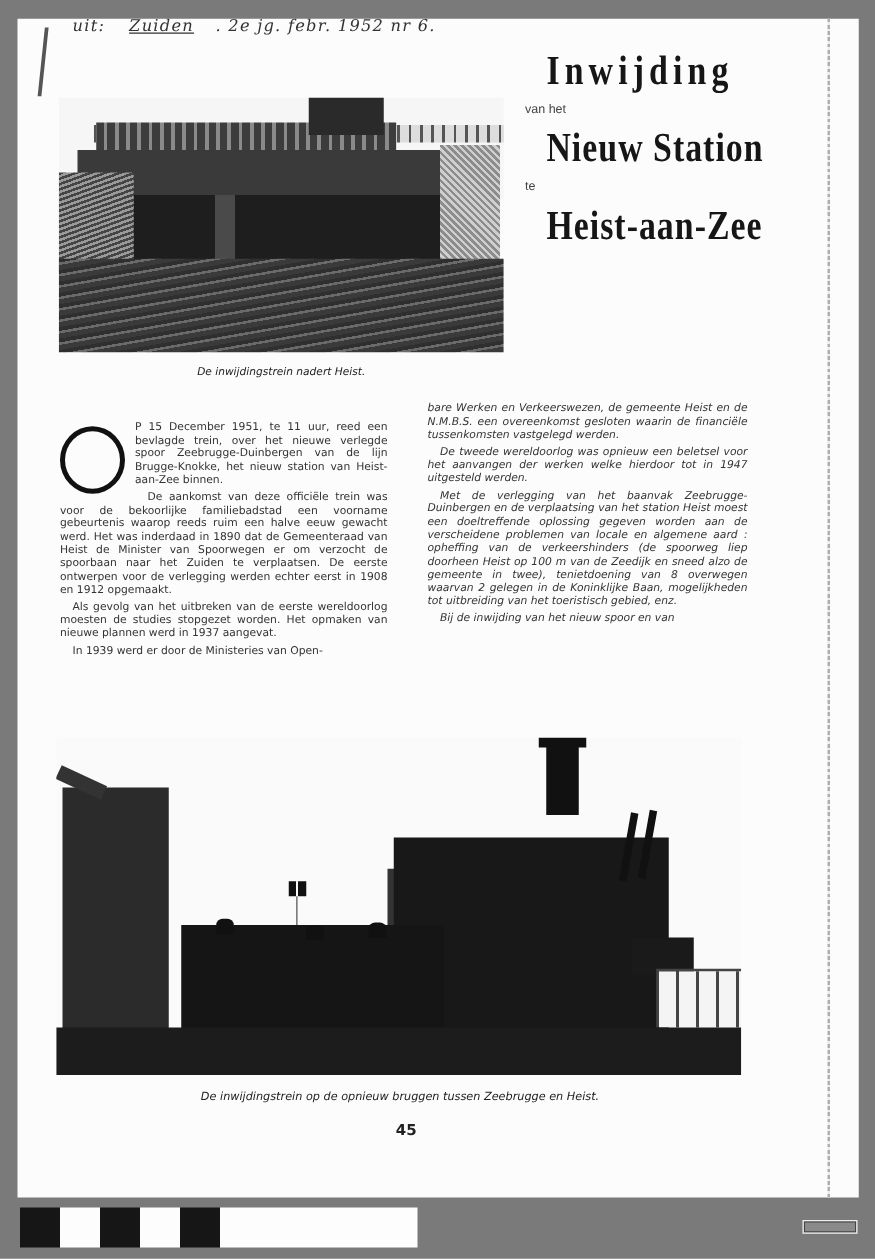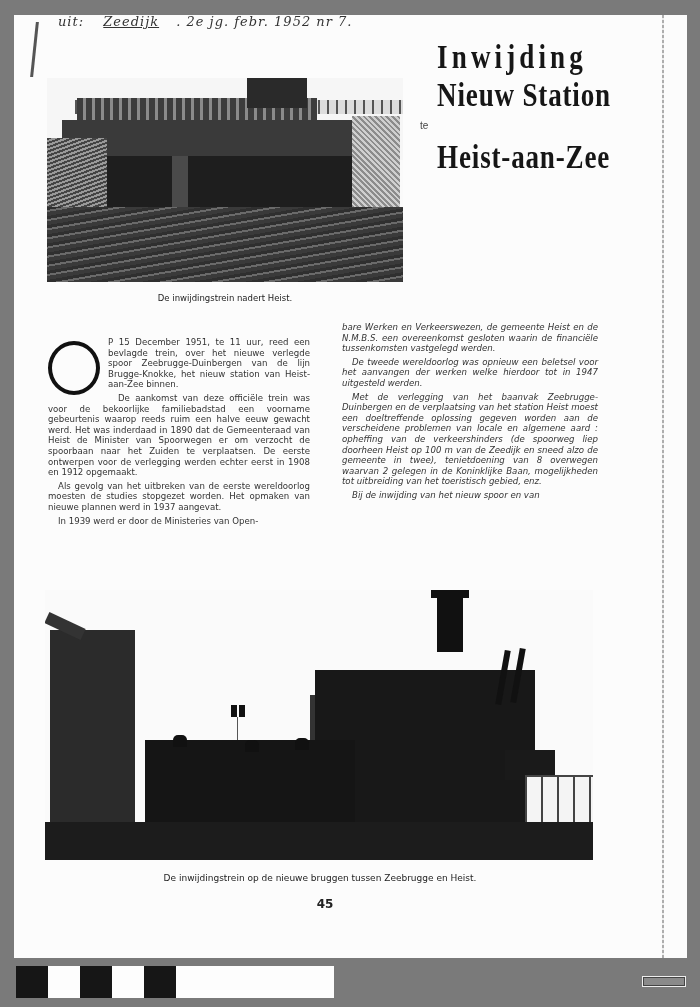--- a/index.html
+++ b/index.html
@@ -65,21 +65,21 @@
     .ph-ground { position:absolute; left:0; bottom:0; width:100%; height:75px;
       background: repeating-linear-gradient(170deg, #2f2f2f 0 3px, #6a6a6a 3px 5px, #3a3a3a 5px 9px); }
     .ph-under { position:absolute; left:30px; top:78px; width:300px; height:60px; background:#1e1e1e; }
     .ph-wall { position:absolute; left:305px; top:38px; width:48px; height:120px;
       background: repeating-linear-gradient(45deg, #8c8c8c 0 2px, #cfcfcf 2px 4px); }
     .ph-left-slope { position:absolute; left:0; top:60px; width:60px; height:80px;
       background: repeating-linear-gradient(160deg, #444 0 2px, #999 2px 4px); }
 
     .caption {
       position: absolute; font-family: "DejaVu Sans", sans-serif;
-      font-size: 8.5px; color: #222; text-align: center; white-space: nowrap;
+      font-size: 8.5px; color: #222; text-align: center; white-space: nowrap; font-style: italic;
     }
     .caption-top { left: 47px; top: 293px; width: 356px; }
     .caption-bottom { left: 40px; top: 873px; width: 560px; font-size: 9px; }
 
     .col {
       position: absolute; font-family: "DejaVu Sans", sans-serif;
       font-size: 8.6px; line-height: 10.6px; color: #333;
       text-align: justify;
     }
     .col p { margin: 0 0 3px 0; text-indent: 10px; }
@@ -132,26 +132,27 @@
   </style>
 </head>
 <body>
 
 <div class="page"></div>
 <div class="page-edge-line"></div>
 <div class="left-mark"></div>
 
 <div class="handwriting">
   <span>uit:</span>
-  <span class="src">Zeedijk</span>
-  <span class="rest">. 2e jg. febr. 1952   nr 7.</span>
+  <span class="src">Zuiden</span>
+  <span class="rest">. 2e jg. febr. 1952   nr 6.</span>
 </div>
 
 <div class="title-block">
   <div class="title-big spaced">Inwijding</div>
+  <div class="title-small">van het</div>
   <div class="title-big">Nieuw Station</div>
   <div class="title-small">te</div>
   <div class="title-big">Heist-aan-Zee</div>
 </div>
 
 <div class="photo photo-top" title="Bridge with inaugural train crossing">
   <div class="ph-sky"></div>
   <div class="ph-rail"></div>
   <div class="ph-train"></div>
   <div class="ph-loco"></div>
@@ -191,21 +192,21 @@
   <div class="pb-flag-right" style="left:455px; top:60px;"></div>
   <div class="pb-flag-right" style="left:470px; top:58px;"></div>
   <div class="pb-plate"></div>
   <div class="pb-rail"></div>
   <div class="pb-people"></div>
   <div class="pb-hat" style="left:128px; top:145px;"></div>
   <div class="pb-hat" style="left:200px; top:150px;"></div>
   <div class="pb-hat" style="left:250px; top:148px;"></div>
   <div class="pb-ground"></div>
 </div>
-<div class="caption caption-bottom">De inwijdingstrein op de nieuwe bruggen tussen Zeebrugge en Heist.</div>
+<div class="caption caption-bottom">De inwijdingstrein op de opnieuw bruggen tussen Zeebrugge en Heist.</div>
 
 <div class="page-number">45</div>
 
 <div class="scale-bar">
   <div class="blk dark"></div>
   <div class="blk light"></div>
   <div class="blk dark"></div>
   <div class="blk light"></div>
   <div class="blk dark"></div>
   <div class="wide"></div>

